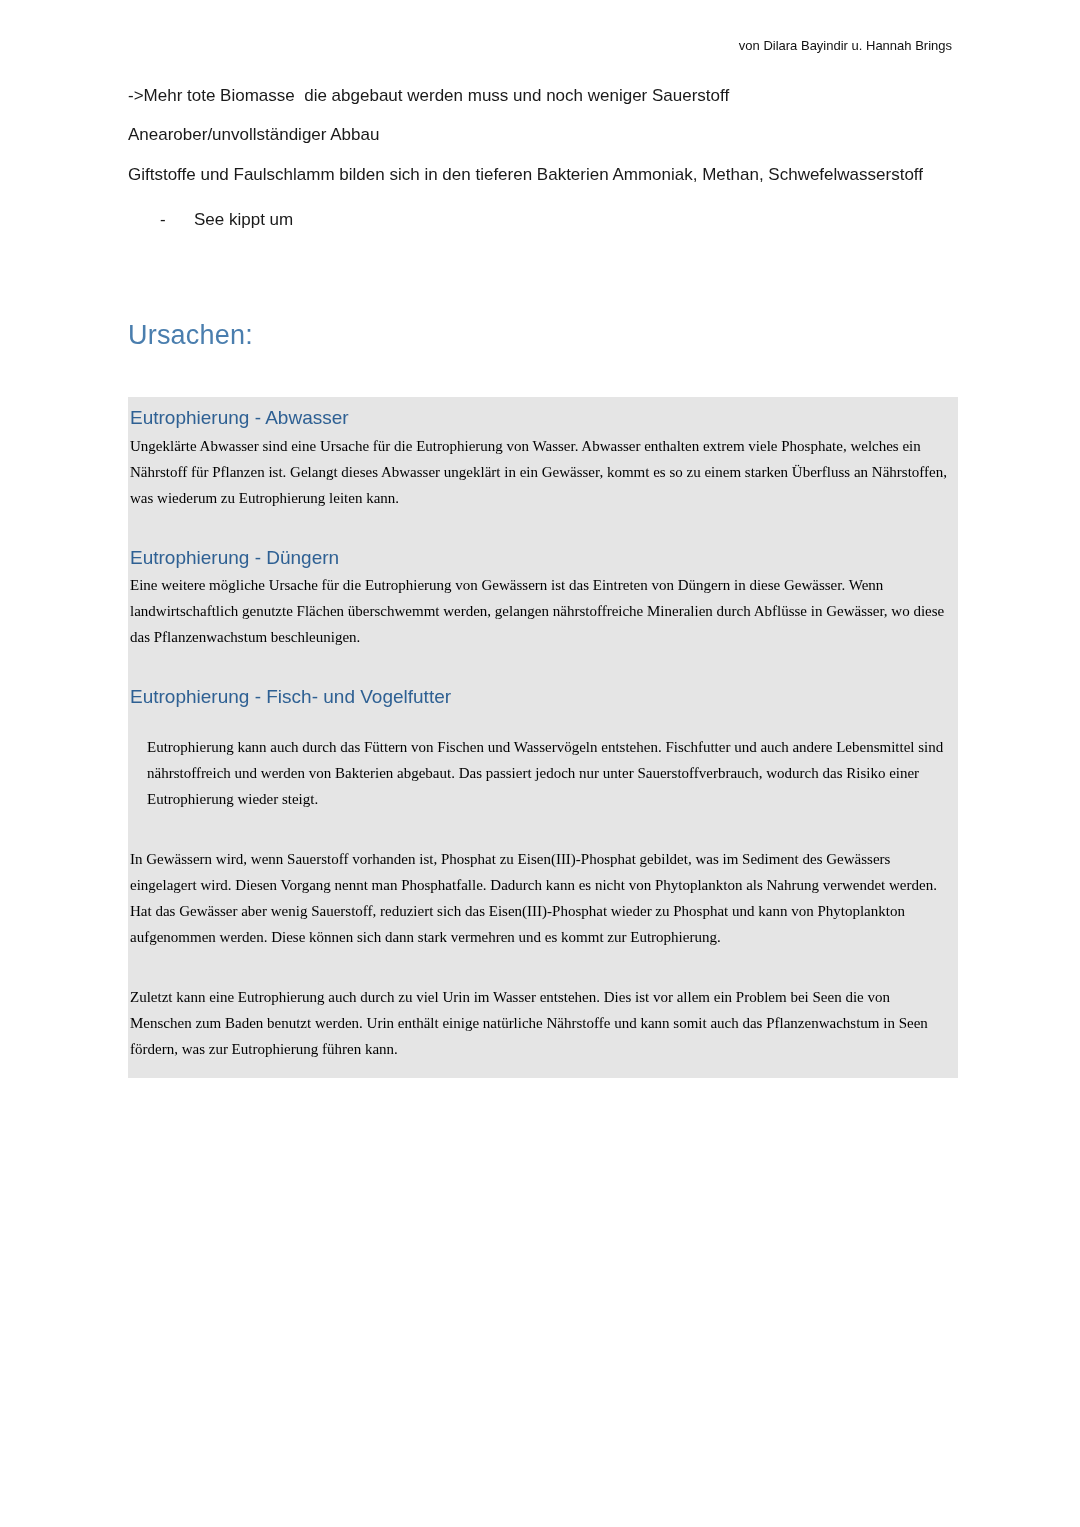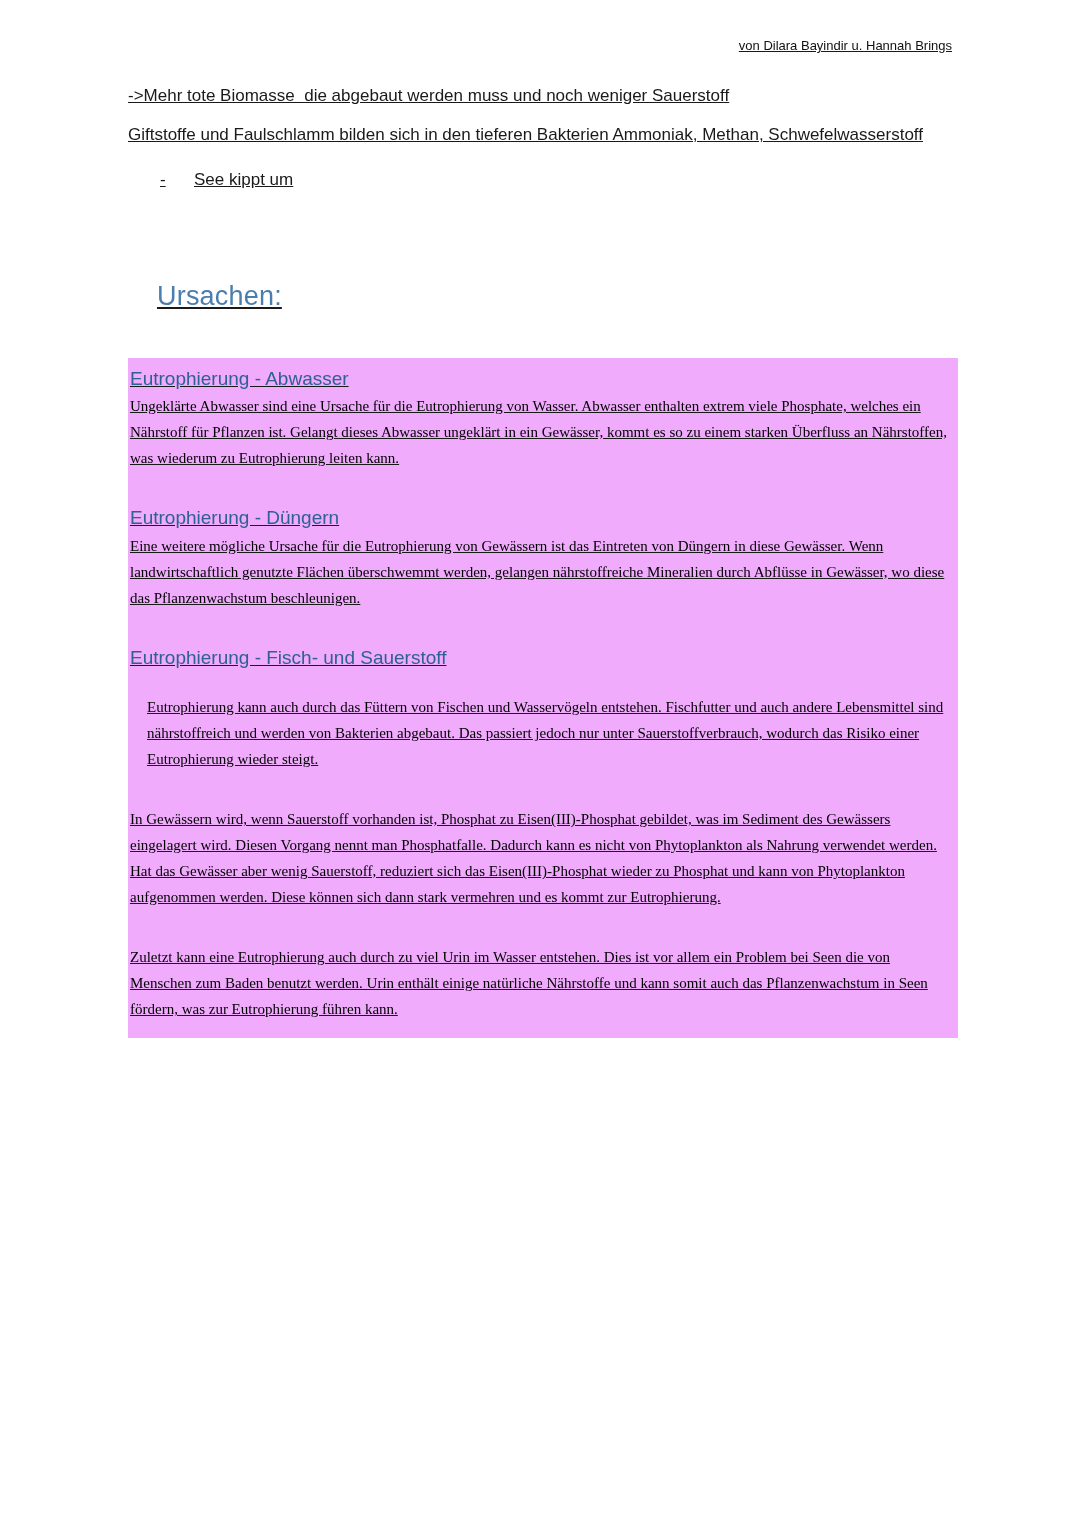--- a/index.html
+++ b/index.html
@@ -6,21 +6,20 @@
   html, body { background: #ffffff; }
   .page {
     position: relative;
     width: 1080px;
     height: 1527px;
     margin: 0 auto;
     background: #ffffff;
     font-family: "Liberation Sans", sans-serif;
     color: #1a1a1a;
     overflow: hidden;
-    text-decoration: underline;
   }
   .page-inner {
     padding: 38px 128px 0 128px;
   }
   .author-line {
     text-align: right;
     font-size: 13px;
     color: #111;
     line-height: 1.2;
   }
@@ -42,25 +41,24 @@
   .bullet-dash {
     width: 34px;
     flex: 0 0 auto;
   }
   .main-heading {
     margin-top: 88px;
     font-size: 27px;
     font-weight: 400;
     color: #4a7eae;
     letter-spacing: 0.2px;
-    margin-left: 29px;
   }
   .sections-block {
     margin-top: 46px;
-    background: #f0abfc;
+    background: #e5e5e5;
     padding: 8px 6px 16px 2px;
     margin-right: -6px;
   }
   .section {
     margin-bottom: 34px;
   }
   .section:last-child {
     margin-bottom: 0;
   }
   .section-title {
@@ -84,20 +82,21 @@
 </head>
 <body>
 
 <div class="page">
   <div class="page-inner">
 
     <div class="author-line">von Dilara Bayindir u. Hannah Brings</div>
 
     <div class="notes">
       <div class="note-par">-&gt;Mehr tote Biomasse  die abgebaut werden muss und noch weniger Sauerstoff</div>
+      <div class="note-par">Anearober/unvollständiger Abbau</div>
       <div class="note-par">Giftstoffe und Faulschlamm bilden sich in den tieferen Bakterien Ammoniak, Methan, Schwefelwasserstoff</div>
 
       <div class="bullet-row">
         <span class="bullet-dash">-</span>
         <span>See kippt um</span>
       </div>
     </div>
 
     <h1 class="main-heading">Ursachen:</h1>
 
@@ -107,21 +106,21 @@
         <h2 class="section-title">Eutrophierung - Abwasser</h2>
         <p class="section-body">Ungeklärte Abwasser sind eine Ursache für die Eutrophierung von Wasser. Abwasser enthalten extrem viele Phosphate, welches ein Nährstoff für Pflanzen ist. Gelangt dieses Abwasser ungeklärt in ein Gewässer, kommt es so zu einem starken Überfluss an Nährstoffen, was wiederum zu Eutrophierung leiten kann.</p>
       </div>
 
       <div class="section">
         <h2 class="section-title">Eutrophierung - Düngern</h2>
         <p class="section-body">Eine weitere mögliche Ursache für die Eutrophierung von Gewässern ist das Eintreten von Düngern in diese Gewässer. Wenn landwirtschaftlich genutzte Flächen überschwemmt werden, gelangen nährstoffreiche Mineralien durch Abflüsse in Gewässer, wo diese das Pflanzenwachstum beschleunigen.</p>
       </div>
 
       <div class="section spaced">
-        <h2 class="section-title">Eutrophierung - Fisch- und Sauerstoff</h2>
+        <h2 class="section-title">Eutrophierung - Fisch- und Vogelfutter</h2>
         <p class="section-body">Eutrophierung kann auch durch das Füttern von Fischen und Wasservögeln entstehen. Fischfutter und auch andere Lebensmittel sind nährstoffreich und werden von Bakterien abgebaut. Das passiert jedoch nur unter Sauerstoffverbrauch, wodurch das Risiko einer Eutrophierung wieder steigt.</p>
       </div>
 
       <div class="section">
         <p class="section-body">In Gewässern wird, wenn Sauerstoff vorhanden ist, Phosphat zu Eisen(III)-Phosphat gebildet, was im Sediment des Gewässers eingelagert wird. Diesen Vorgang nennt man Phosphatfalle. Dadurch kann es nicht von Phytoplankton als Nahrung verwendet werden. Hat das Gewässer aber wenig Sauerstoff, reduziert sich das Eisen(III)-Phosphat wieder zu Phosphat und kann von Phytoplankton aufgenommen werden. Diese können sich dann stark vermehren und es kommt zur Eutrophierung.</p>
       </div>
 
       <div class="section">
         <p class="section-body">Zuletzt kann eine Eutrophierung auch durch zu viel Urin im Wasser entstehen. Dies ist vor allem ein Problem bei Seen die von Menschen zum Baden benutzt werden. Urin enthält einige natürliche Nährstoffe und kann somit auch das Pflanzenwachstum in Seen fördern, was zur Eutrophierung führen kann.</p>
       </div>

